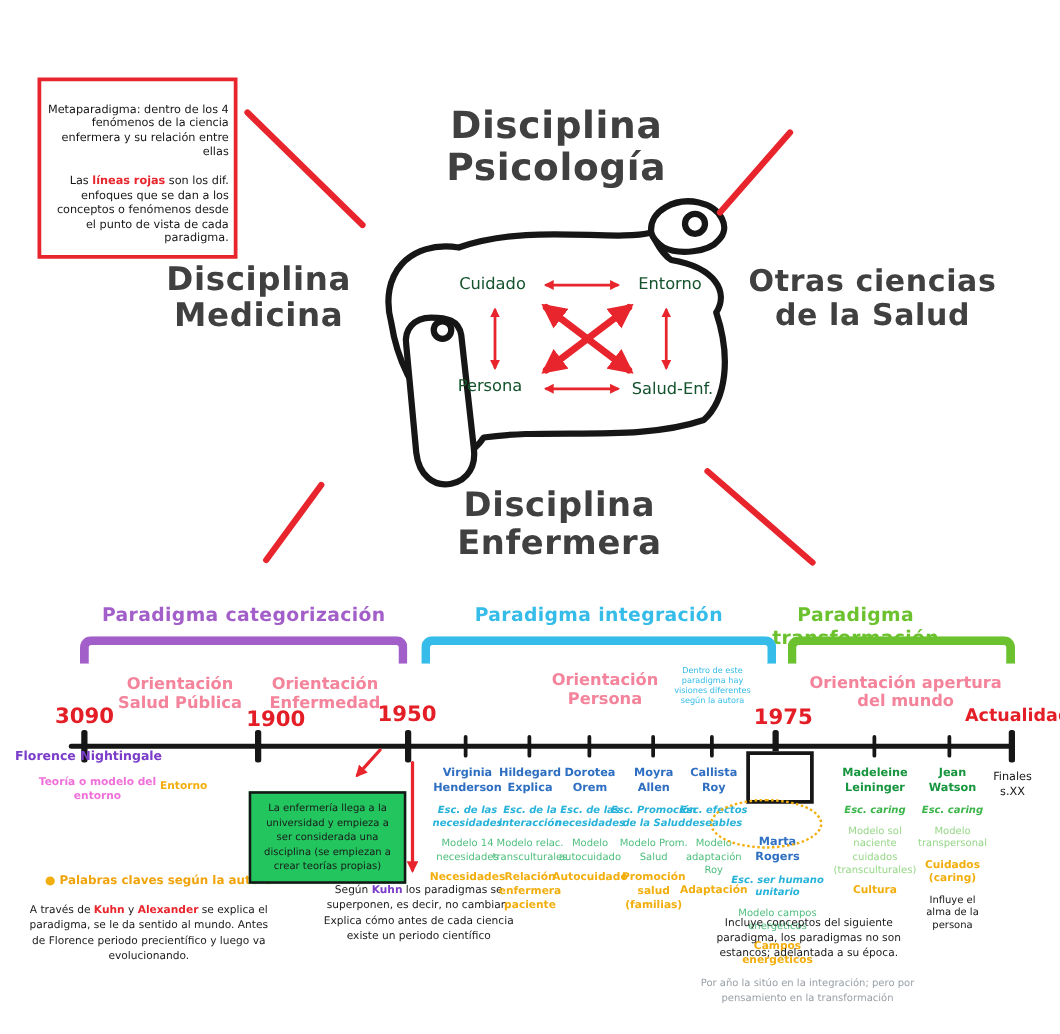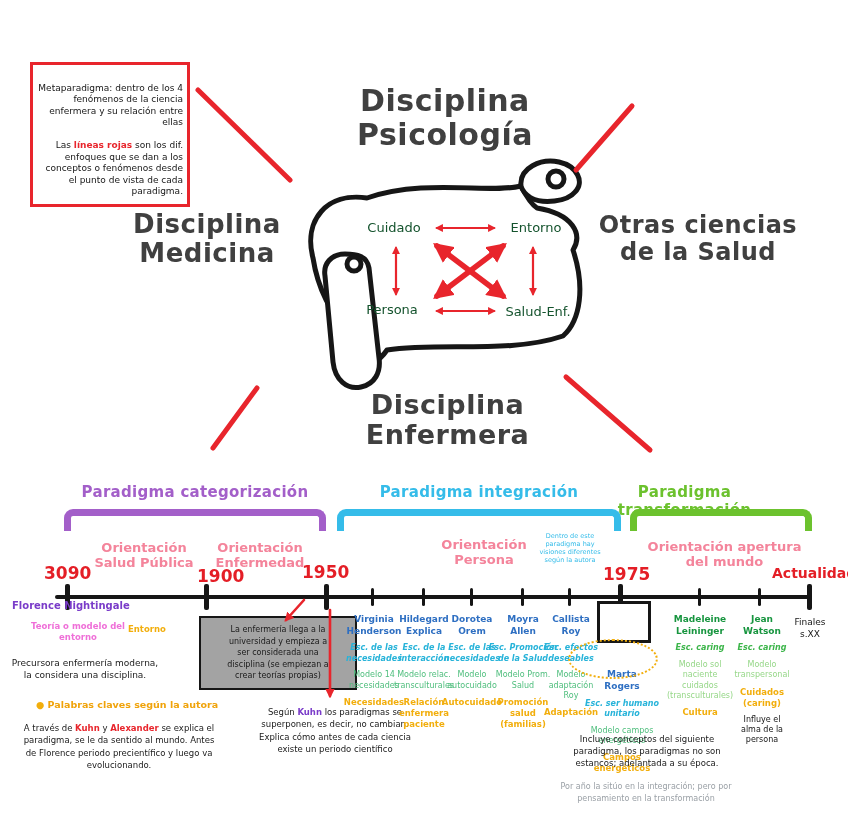--- a/index.html
+++ b/index.html
@@ -138,32 +138,30 @@
   <div class="tick" style="left:807px;top:584px;width:5px;height:26px;"></div>
 
   <div class="abs" style="left:597px;top:601px;width:48px;height:36px;border:3px solid #161616;background:#fff;"></div>
 
   <div class="abs" style="left:12px;top:600px;width:150px;font-size:10px;">
     <span class="purpletxt">Florence Nightingale</span>
   </div>
   <div class="abs pre c" style="left:18px;top:621px;width:120px;font-size:8.5px;color:#ef6fd8;font-weight:bold;line-height:1.3;">Teoría o modelo del
 entorno</div>
   <div class="abs" style="left:128px;top:624px;font-size:8.5px;color:#f2ae0c;font-weight:bold;">Entorno</div>
-  <div class="abs pre c" style="left:4px;top:657px;width:162px;font-size:9px;line-height:1.35;">Precursora enfermería moderna,
-la considera una disciplina.</div>
 
   <div class="abs" style="left:36px;top:699px;font-size:9.5px;font-weight:bold;color:#f0a30a;">
     <span style="color:#f2ae0c;">●</span>
     <span>Palabras claves según la autora</span>
   </div>
   <div class="abs c" style="left:18px;top:722px;width:202px;font-size:8.5px;line-height:1.45;">
     <span>A través de </span><span class="redtxt">Kuhn</span><span> y </span><span class="redtxt">Alexander</span><span> se explica el paradigma, se le da sentido al mundo. Antes de Florence periodo precientífico y luego va evolucionando.</span>
   </div>
 
-  <div class="abs c" style="left:199px;top:616px;width:112px;border:2.5px solid #161616;padding:6px 21px;font-size:8px;line-height:1.45;background:#a3a3a3;">La enfermería llega a la universidad y empieza a ser considerada una disciplina (se empiezan a crear teorías propias)</div>
+  <div class="abs c" style="left:199px;top:633px;width:112px;border:2.5px solid #161616;padding:6px 5px;font-size:8px;line-height:1.45;background:#22c55e;">La enfermería llega a la universidad y empieza a ser considerada una disciplina (se empiezan a crear teorías propias)</div>
 
   <div class="abs c" style="left:254px;top:706px;width:162px;font-size:8.5px;line-height:1.45;">
     <span>Según </span><span class="purpletxt">Kuhn</span><span> los paradigmas se superponen, es decir, no cambian. Explica cómo antes de cada ciencia existe un periodo científico</span>
   </div>
 
   <div class="theo" style="left:340px;width:68px;">
     <span class="t-name pre">Virginia
 Henderson</span>
     <span class="t-school pre">Esc. de las
 necesidades</span>

